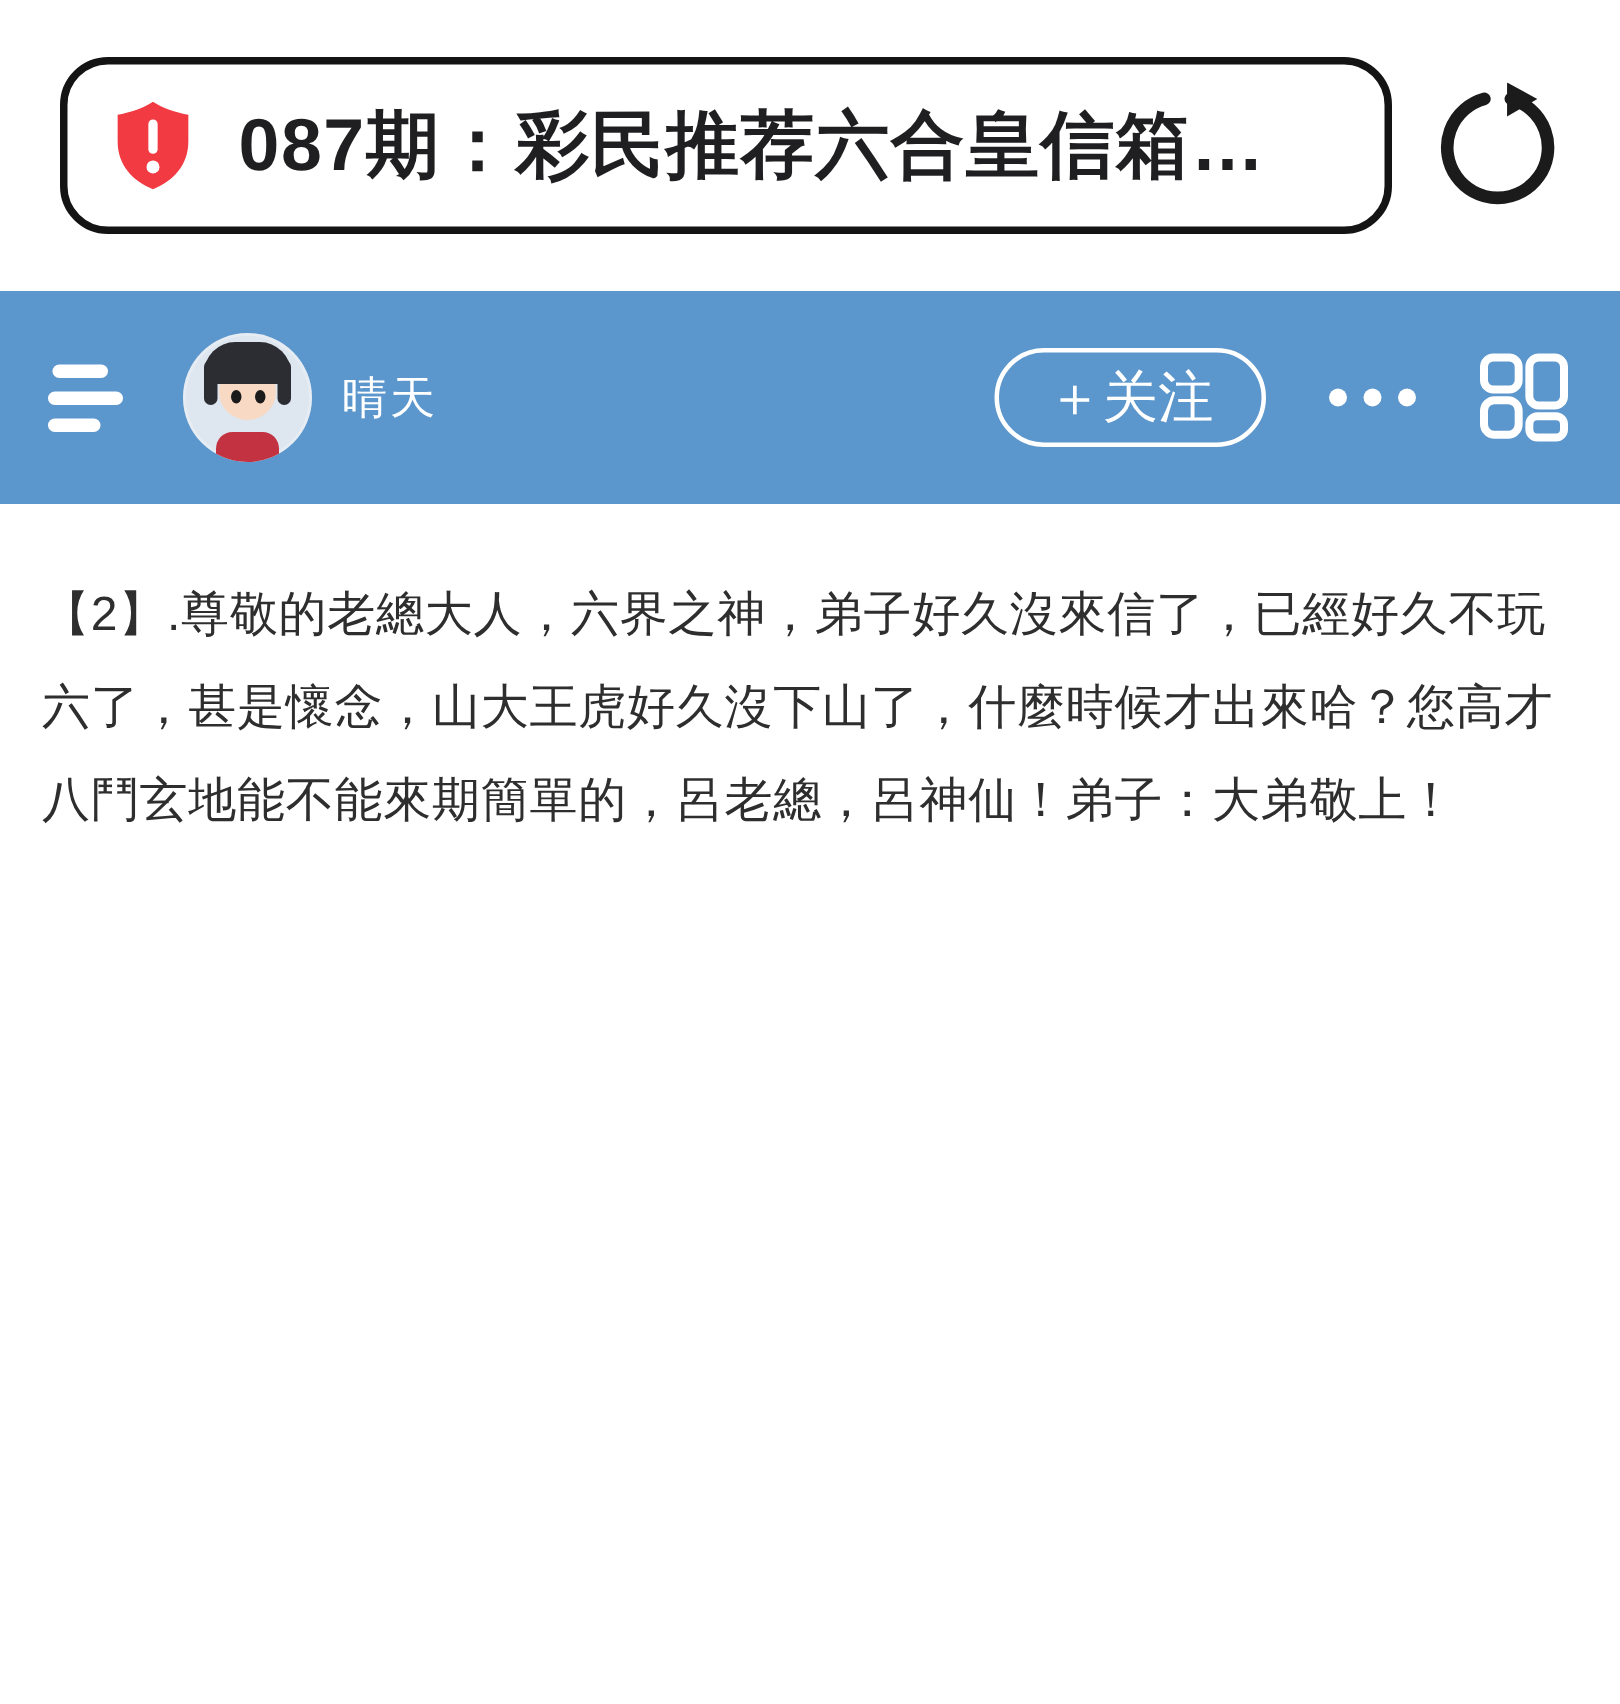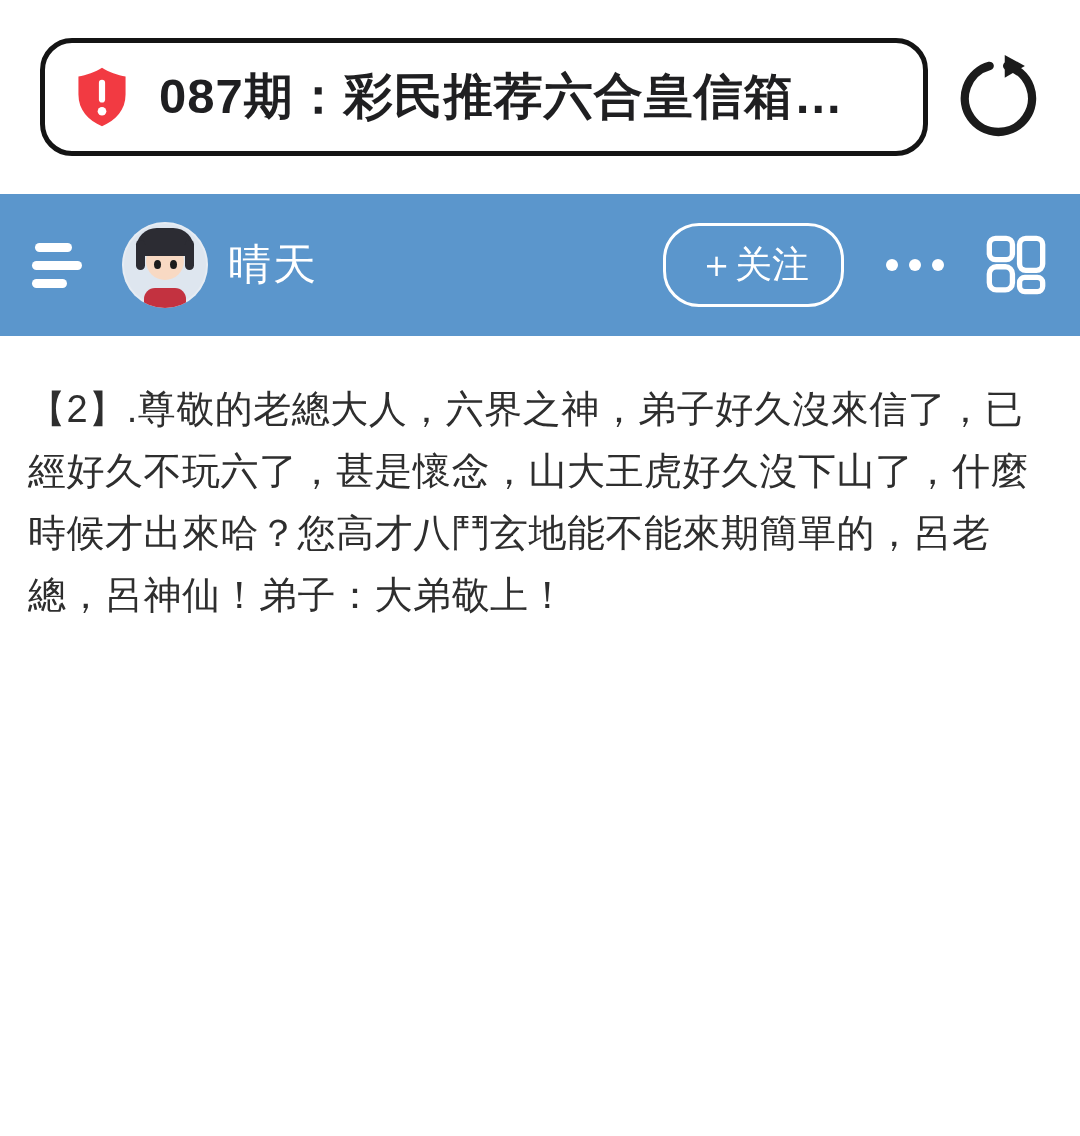--- a/index.html
+++ b/index.html
@@ -62,44 +62,44 @@
   .av-hair{position:absolute;left:14px;top:6px;width:58px;height:28px;background:#2c2c33;border-radius:29px 29px 10px 10px;}
   .av-hair-l{position:absolute;left:14px;top:18px;width:9px;height:30px;background:#2c2c33;border-radius:5px;}
   .av-hair-r{position:absolute;left:63px;top:18px;width:9px;height:30px;background:#2c2c33;border-radius:5px;}
   .av-eye{position:absolute;top:38px;width:7px;height:9px;background:#1b1b1b;border-radius:50%;}
   .av-eye.left{left:32px;}
   .av-eye.right{left:48px;}
   .av-shirt{position:absolute;left:22px;bottom:0;width:42px;height:20px;background:#c33240;border-radius:11px 11px 0 0;}
 
   .user-name{
     margin-left:20px;
-    color:#ffffff;font-size:43px;letter-spacing:2px;
+    color:#ffffff;font-size:30px;letter-spacing:2px;
     flex:0 0 auto;
   }
   .header-spacer{flex:1;}
 
   .follow-btn{
-    height:84px;box-sizing:border-box;
+    height:66px;box-sizing:border-box;
     border:3px solid #ffffff;border-radius:36px;
     background:transparent;color:#ffffff;
     font-size:37px;font-family:inherit;
     padding:0 32px;line-height:58px;
     cursor:pointer;white-space:nowrap;
   }
   .more-dots{
     display:flex;align-items:center;gap:11px;
     margin-left:42px;cursor:pointer;height:40px;
   }
   .more-dots .dot{width:12px;height:12px;border-radius:50%;background:#ffffff;}
   .grid-icon{margin-left:40px;cursor:pointer;width:64px;height:64px;}
 
   
   .content{padding:42px 28px 0 28px;}
   .para{
-    font-size:38px;line-height:62px;letter-spacing:0.5px;
+    font-size:32px;line-height:62px;letter-spacing:0.5px;
     margin:0;text-align:left;word-break:break-all;
   }
   .para.black{color:#2e2e2e;margin-bottom:66px;}
   .para.blue{color:#1b1bbe;}
 </style>
 </head>
 <body>
 
 <div class="screen">
 

